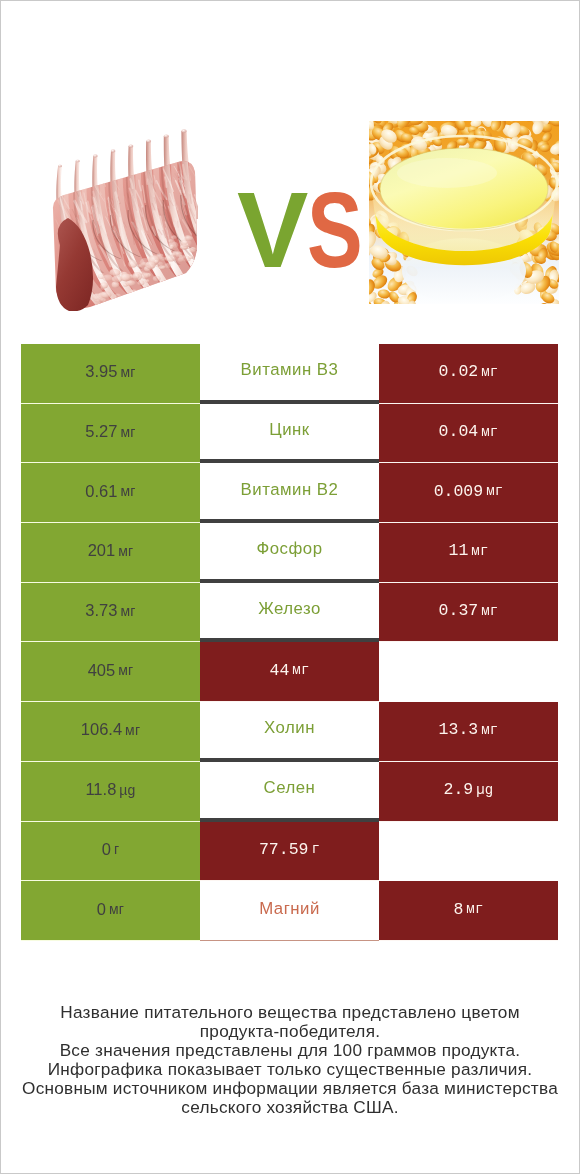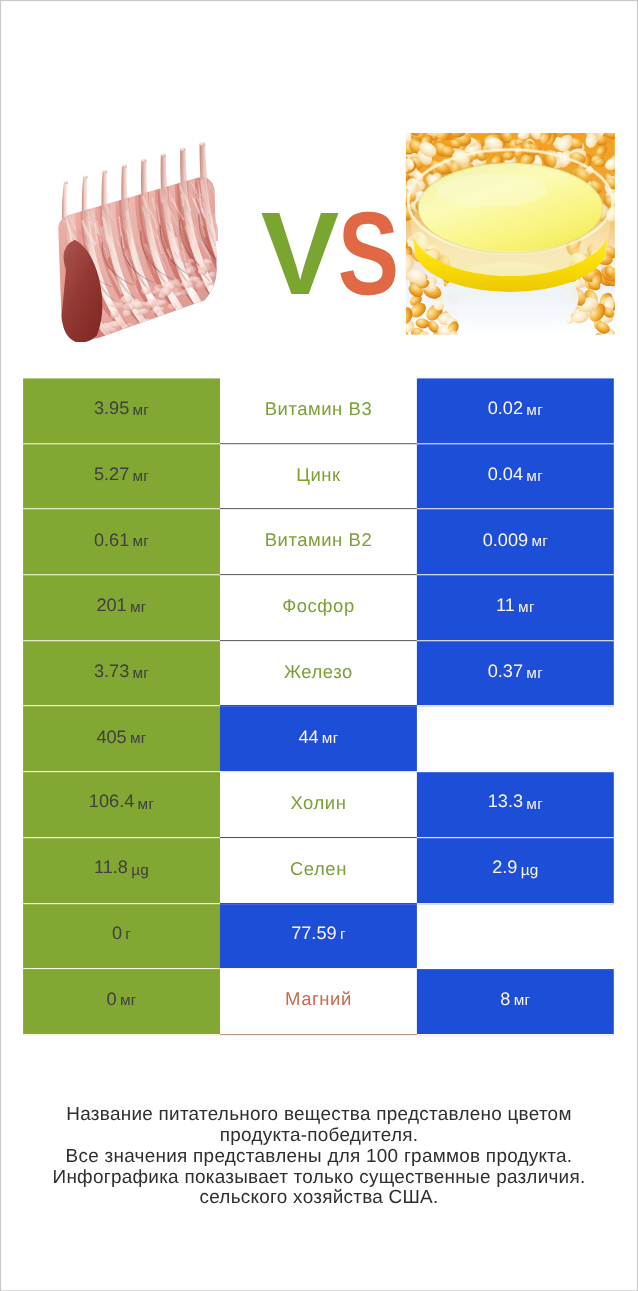--- a/index.html
+++ b/index.html
@@ -33,23 +33,23 @@
         font-size:107px; line-height:107px; font-weight:700; letter-spacing:-1.5px;margin-left:12px; }
   .vs .v { color:#7aa530; }
   .vs .s { color:#e06844; display:inline-block; transform:scaleX(0.78); transform-origin:left center; }
 
   
   .table { position:absolute; left:21px; top:344px; width:537px; }
   .row { display:flex; height:59.7px; align-items:stretch; }
   .cell { flex:0 0 179px; display:flex; align-items:center; justify-content:center;
           font-size:16.5px; padding-bottom:3px; }
   .cell-left { background:#82a732; color:#404040; border-bottom:1.7px solid #f7fce0; }
-  .cell-right { background:#1d4ed8; color:#fdf4ee; border-bottom:1.7px solid #fdf6f2; }
+  .cell-right { background:#7f1d1d; color:#fdf4ee; border-bottom:1.7px solid #fdf6f2;font-family:Liberation Mono, monospace; }
   .cell-mid { background:#fff; font-size:16.8px; letter-spacing:0.5px; }
-  .cell-mid.win-left  { color:#7c9f36; border-bottom:1px solid #404040; }
+  .cell-mid.win-left  { color:#7c9f36; border-bottom:4px solid #404040; }
   .cell-mid.win-right { color:#c96a4e; border-bottom:1px solid #c79484; }
 
   .val { white-space:nowrap; }
   .unit { font-size:14px; margin-left:3px; letter-spacing:0.2px; }
 
   
   .footer { position:absolute; left:0; top:1003px; width:580px; text-align:center;
             font-size:17.2px; line-height:19.0px; letter-spacing:0.25px; color:#2f2f2f; }
 </style>
 </head>
@@ -929,16 +929,17 @@
           <span class="unit">мг</span>
         </div>
       </div>
     </div>
 
   <div class="footer" id="footer">
       <div>Название питательного вещества представлено цветом</div>
       <div>продукта-победителя.</div>
       <div>Все значения представлены для 100 граммов продукта.</div>
       <div>Инфографика показывает только существенные различия.</div>
+      <div>Основным источником информации является база министерства</div>
       <div>сельского хозяйства США.</div>
     </div>
 
 </div>
 
 </body></html>

